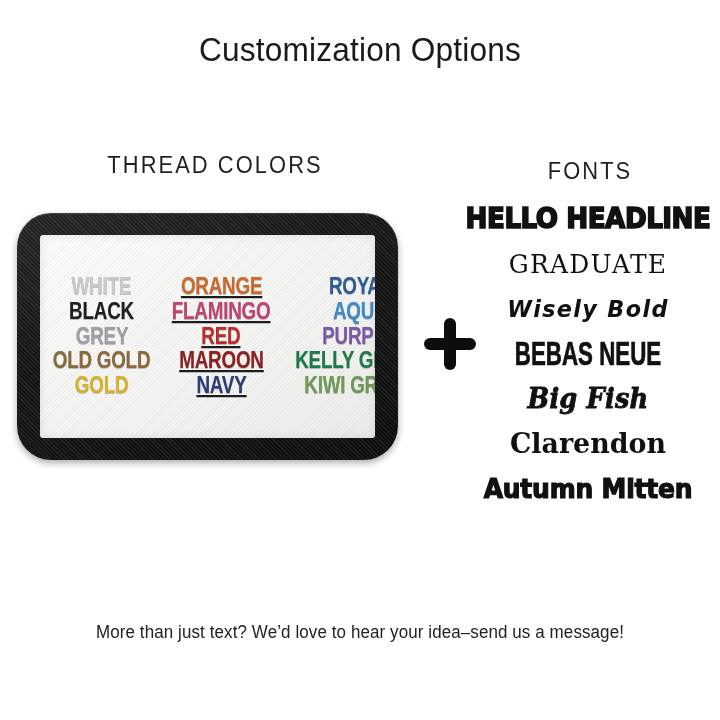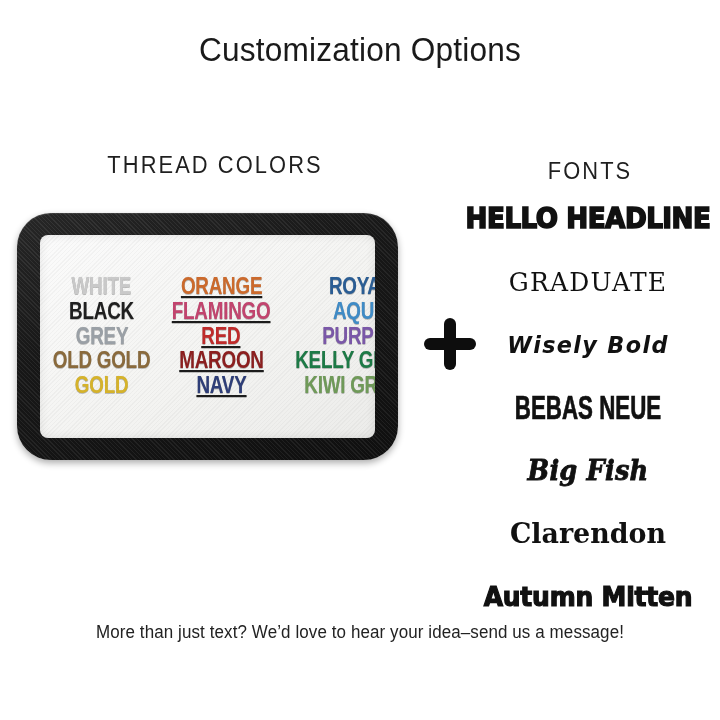--- a/index.html
+++ b/index.html
@@ -75,21 +75,21 @@
       0 3px 7px rgba(0,0,0,0.33),
       inset 0 1px 1px rgba(255,255,255,0.12);
   }
 
   .patch-inner {
     position: absolute;
     left: 23px;
     top: 22px;
     right: 23px;
     bottom: 22px;
-    border-radius: 8px;
+    border-radius: 3px;
     background:
       repeating-linear-gradient(-45deg,
         rgba(0,0,0,0.030) 0px,
         rgba(0,0,0,0.030) 1px,
         rgba(255,255,255,0.0) 1px,
         rgba(255,255,255,0.0) 3px),
       linear-gradient(150deg, #fbfbfb 0%, #f4f4f2 55%, #ececea 100%);
     box-shadow: inset 0 0 10px rgba(0,0,0,0.10);
     overflow: hidden;
     display: flex;
@@ -149,21 +149,20 @@
 
   
   .fonts-list {
     position: absolute;
     left: 466px;
     top: 196px;
     width: 244px;
     display: flex;
     flex-direction: column;
     align-items: center;
-    gap: 18px;
   }
   .font-row {
     width: 100%;
     text-align: center;
     color: #111111;
     white-space: nowrap;
     height: 45px;
     display: flex;
     align-items: center;
     justify-content: center;

